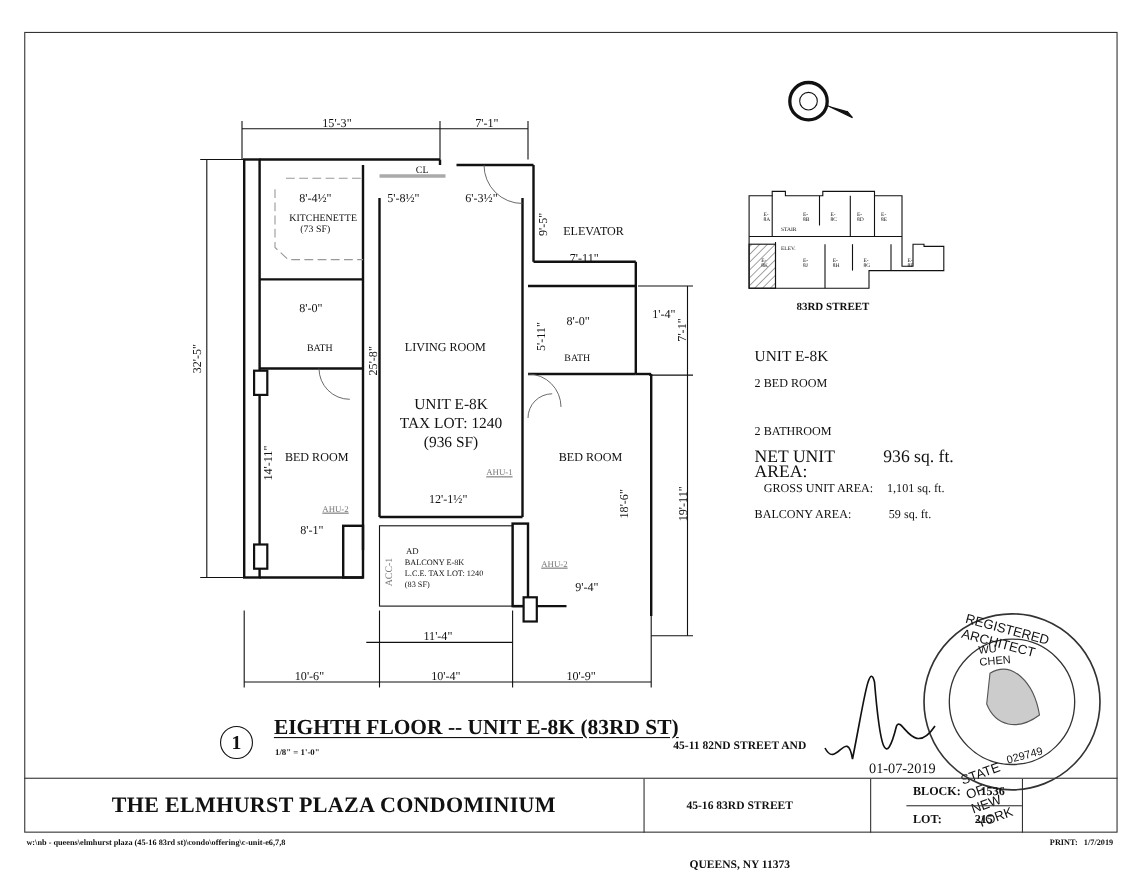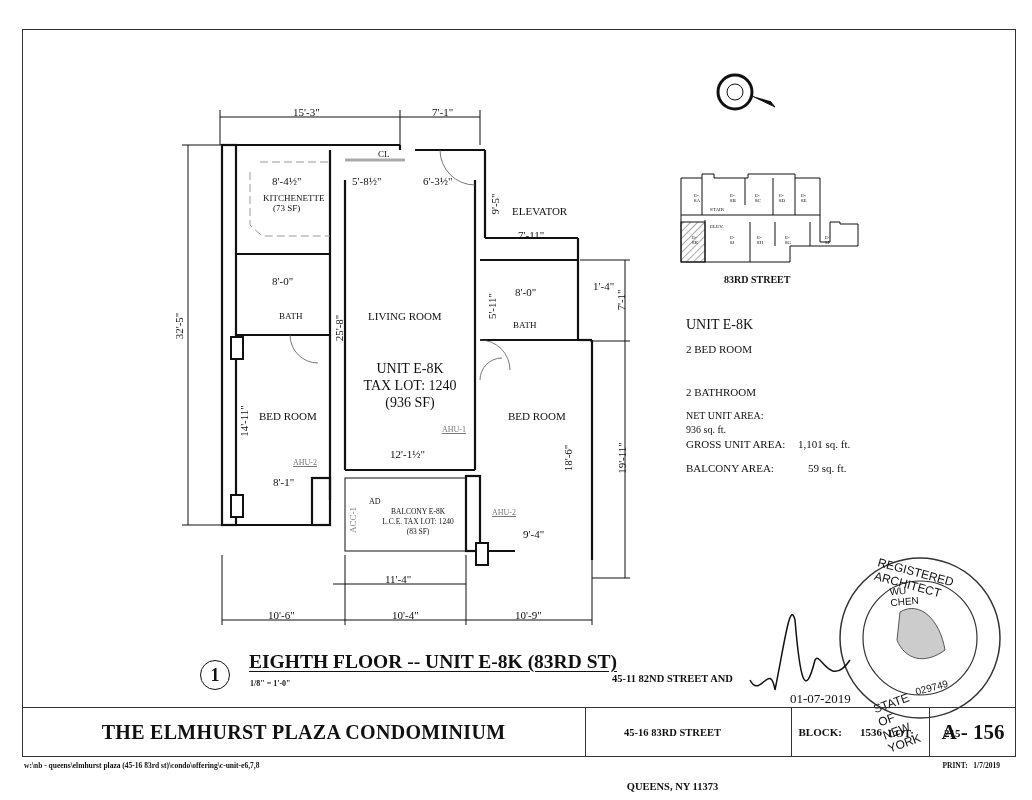--- a/index.html
+++ b/index.html
@@ -3,27 +3,27 @@
 <meta charset="utf-8">
 <style>
   html,body{margin:0;padding:0;background:#f3f3f3;}
   body{width:1032px;height:800px;position:relative;overflow:hidden;font-family:"Liberation Serif",serif;color:#111;}
   .sheet{position:absolute;left:0;top:0;width:1032px;height:800px;background:#fff;}
   .frame{position:absolute;left:22px;top:29px;width:994px;height:728px;border:1.5px solid #333;box-sizing:border-box;}
   .tb-row{position:absolute;left:22px;top:707px;width:994px;height:61px;border-top:1.5px solid #333;box-sizing:border-box;}
   .tb-cell{position:absolute;top:0;height:49px;border-right:1.5px solid #333;box-sizing:border-box;display:flex;align-items:center;justify-content:center;text-align:center;font-weight:bold;}
   .proj{left:0;width:564px;font-size:20px;letter-spacing:0.3px;}
   .addr{left:532px;width:238px;font-size:10.5px;line-height:12px;flex-direction:column;gap:42px;}
-  .blocklot{left:802px;width:106px;flex-direction:row;align-items:stretch;}
+  .blocklot{left:802px;width:106px;flex-direction:column;align-items:stretch;}
   .blocklot div{flex:1;display:flex;align-items:center;padding-left:6px;font-size:11px;}
   .blocklot div:first-child{border-bottom:1px solid #333;}
   .blocklot span.v{margin-left:18px;}
   .sheetno{left:908px;width:86px;font-size:21px;border-right:none;}
   .path{position:absolute;left:24px;top:761px;font-size:7.5px;font-weight:bold;}
-  .print{position:absolute;right:32px;top:761px;font-size:7.5px;font-weight:bold;}
+  .print{position:absolute;right:20px;top:761px;font-size:7.5px;font-weight:bold;}
   .info{position:absolute;left:686px;top:318px;font-size:12px;line-height:14px;}
   .info .unit{font-size:14px;margin-bottom:10px;}
   .info .row{display:flex;}
   .info .gap{height:10px;}
   .title-circle{position:absolute;left:200px;top:660px;width:30px;height:30px;border:1.5px solid #111;border-radius:50%;display:flex;align-items:center;justify-content:center;font-weight:bold;font-size:18px;box-sizing:border-box;}
   .title-text{position:absolute;left:249px;top:651px;font-weight:bold;font-size:19.5px;text-decoration:underline;text-underline-offset:3px;}
   .title-scale{position:absolute;left:250px;top:679px;font-size:8px;font-weight:bold;}
   .key-street{position:absolute;left:724px;top:274px;font-weight:bold;font-size:10px;}
 </style>
 </head>
@@ -155,21 +155,21 @@
       <div>(936 SF)</div>
     </div>
     <span style="position:absolute;left:259px;top:410px;">BED ROOM</span>
     <span style="position:absolute;left:508px;top:410px;">BED ROOM</span>
     <span style="position:absolute;left:442px;top:425px;font-size:8px;color:#777;text-decoration:underline;">AHU-1</span>
     <span style="position:absolute;left:293px;top:458px;font-size:8px;color:#777;text-decoration:underline;">AHU-2</span>
     <span style="position:absolute;left:492px;top:508px;font-size:8px;color:#777;text-decoration:underline;">AHU-2</span>
     <span style="position:absolute;left:390px;top:448px;">12'-1½"</span>
     <span style="position:absolute;left:273px;top:476px;">8'-1"</span>
     <span style="position:absolute;left:523px;top:528px;">9'-4"</span>
-    <div style="position:absolute;left:368px;top:507px;width:100px;text-align:center;font-size:7.5px;line-height:10px;">
+    <div style="position:absolute;left:368px;top:507px;width:100px;text-align:left;font-size:7.5px;line-height:10px;">
       <div>BALCONY E-8K</div>
       <div>L.C.E. TAX LOT: 1240</div>
       <div>(83 SF)</div>
     </div>
     <span style="position:absolute;left:369px;top:497px;font-size:8px;">AD</span>
     <span style="position:absolute;left:385px;top:573px;">11'-4"</span>
     <span style="position:absolute;left:268px;top:609px;">10'-6"</span>
     <span style="position:absolute;left:392px;top:609px;">10'-4"</span>
     <span style="position:absolute;left:515px;top:609px;">10'-9"</span>
 
@@ -198,25 +198,25 @@
     <span style="position:absolute;left:785px;top:235px;">E-8G</span>
     <span style="position:absolute;left:825px;top:235px;">E-8F</span>
   </div>
   <span class="key-street">83RD STREET</span>
 
   <div class="info">
     <div class="unit">UNIT E-8K</div>
     <div style="font-size:11px;">2 BED ROOM</div>
     <div style="font-size:11px;margin-top:29px;">2 BATHROOM</div>
     <div class="gap"></div>
-    <div class="row" style="font-size:10px;flex-direction:column;">
+    <div class="row" style="font-size:16px;">
         <span style="width:117px;">NET UNIT AREA:</span>
         <span>936 sq. ft.</span>
       </div>
-    <div class="row" style="font-size:11px;">
+    <div class="row" style="font-size:11px;justify-content:center;">
         <span style="width:112px;">GROSS UNIT AREA:</span>
         <span>1,101 sq. ft.</span>
       </div>
     <div class="gap"></div>
     <div class="row" style="font-size:11px;">
         <span style="width:122px;">BALCONY AREA:</span>
         <span>59 sq. ft.</span>
       </div>
   </div>
 
@@ -242,18 +242,17 @@
     <div class="tb-cell blocklot">
       <div>
           <span>BLOCK:</span>
           <span class="v">1536</span>
         </div>
       <div>
           <span>LOT:</span>
           <span class="v" style="margin-left:30px;">215</span>
         </div>
     </div>
-    <div class="tb-cell sheetno">A - 156</div>
   </div>
 
   <div class="path">w:\nb - queens\elmhurst plaza (45-16 83rd st)\condo\offering\c-unit-e6,7,8</div>
   <div class="print"><span>PRINT:</span>&nbsp;&nbsp;&nbsp;<span>1/7/2019</span></div>
 </div>
 
 </body></html>

